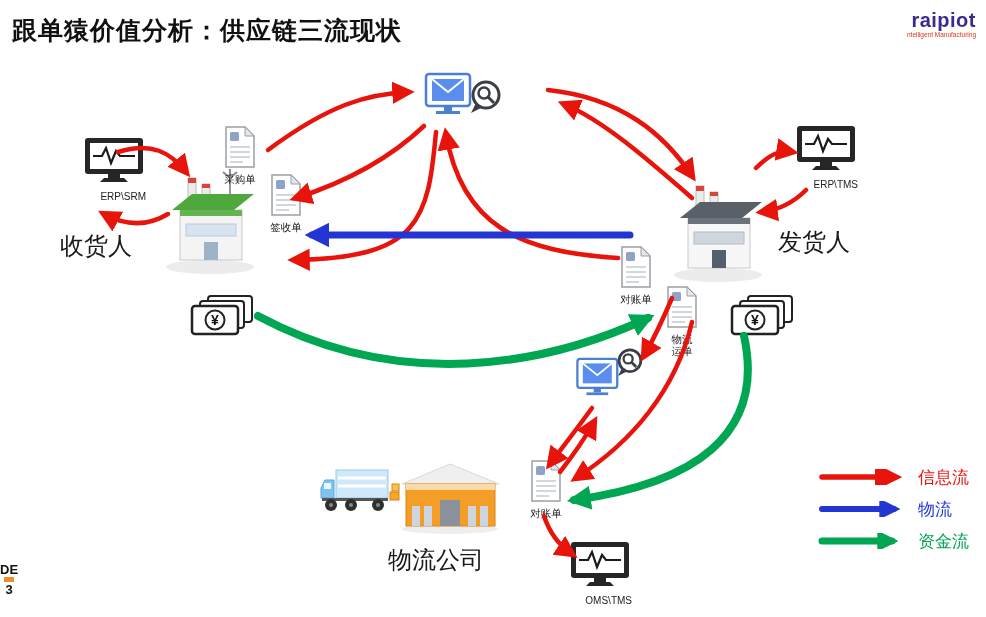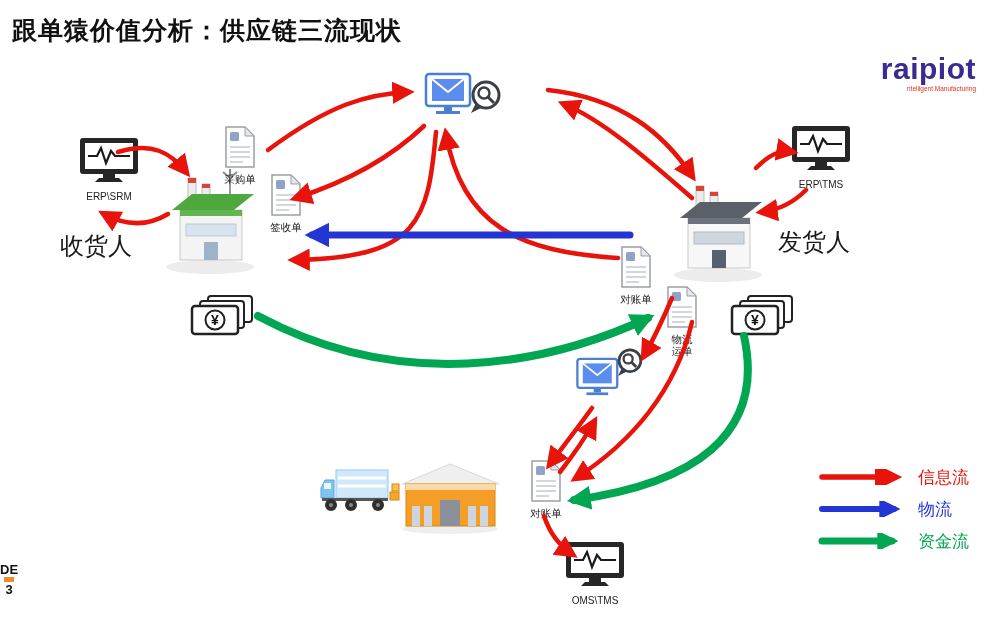--- a/index.html
+++ b/index.html
@@ -2,31 +2,31 @@
 <html style="--info-flow: #e8140c; --logistics-flow: #2336d4; --capital-flow: #00a651; --logo-purple: #3b2a8f; --tagline-red: #e0301e; --footer-dash: #f28c28;"><head>
 <meta charset="utf-8">
 <style>
   html,body{margin:0;padding:0;background:#fff;}
   body{font-family:"Liberation Sans","DejaVu Sans",sans-serif;}
   #stage{position:relative;width:986px;height:617px;overflow:hidden;background:#fff;}
   .abs{position:absolute;}
   
   #page-title{left:8px;top:10px;font-size:25px;font-weight:bold;color:#111;margin:4px;letter-spacing:1px;}
   #logo{right:10px;top:10px;text-align:right;line-height:1;}
-  #logo .name{font-size:30px;font-weight:bold;color:var(--logo-purple);letter-spacing:.5px;margin-top:44px;}
+  #logo .name{font-size:20px;font-weight:bold;color:var(--logo-purple);letter-spacing:.5px;}
   #logo .tagline{font-size:6.5px;color:var(--tagline-red);margin-top:2px;}
   
   #arrows{left:0;top:0;width:986px;height:617px;pointer-events:none;z-index:3;}
   .flow-red{stroke:var(--info-flow);stroke-width:4.5;fill:none;stroke-linecap:round;}
   .flow-blue{stroke:var(--logistics-flow);stroke-width:7;fill:none;stroke-linecap:round;}
   .flow-green{stroke:var(--capital-flow);stroke-width:8;fill:none;stroke-linecap:round;}
   
   .node{z-index:2;}
   .big-label{font-size:24px;color:#1a1a1a;white-space:nowrap;z-index:4;}
-  .sys{width:74px;text-align:center;z-index:2;}
+  .sys{width:74px;text-align:right;z-index:2;}
   .sys .lbl{display:block;font-size:10px;color:#222;margin-top:1px;}
   .doc{width:40px;text-align:center;z-index:2;}
   .doc .lbl{display:block;font-size:10.5px;color:#222;margin-top:1px;line-height:1.15;}
   .doc .lbl.wrap2{width:26px;margin:1px auto 0;}
   
   #legend{left:818px;top:464px;z-index:4;}
   .legend-row{display:flex;align-items:center;height:26px;margin-bottom:6px;}
   .legend-row svg{display:block;}
   .legend-label{font-size:17px;margin-left:8px;white-space:nowrap;}
   .legend-label.red{color:var(--info-flow);}
@@ -288,20 +288,21 @@
       <polygon points="4,34 52,14 101,34" fill="#efefef" stroke="#d8d8d8"></polygon>
       <rect x="8" y="34" width="89" height="42" fill="#f59e27" stroke="#d98414"></rect>
       <rect x="8" y="34" width="89" height="6" fill="#fcd9a8"></rect>
       <rect x="14" y="56" width="8" height="20" fill="#cdd6e0"></rect>
       <rect x="26" y="56" width="8" height="20" fill="#cdd6e0"></rect>
       <rect x="70" y="56" width="8" height="20" fill="#cdd6e0"></rect>
       <rect x="82" y="56" width="8" height="20" fill="#cdd6e0"></rect>
       <rect x="42" y="50" width="20" height="26" fill="#8a919c"></rect>
     </svg>
   </div>
+  <div class="abs big-label" style="left:388px;top:544px;">物流公司</div>
 
   <div id="legend" class="abs">
     <div class="legend-row">
       <svg width="92" height="16" viewBox="0 0 92 16">
         <path class="flow-red" style="stroke-width:5.5" d="M4,8 L76,8" marker-end="url(#ah-red)"></path>
       </svg>
       <span class="legend-label red">信息流</span>
     </div>
     <div class="legend-row">
       <svg width="92" height="16" viewBox="0 0 92 16">

